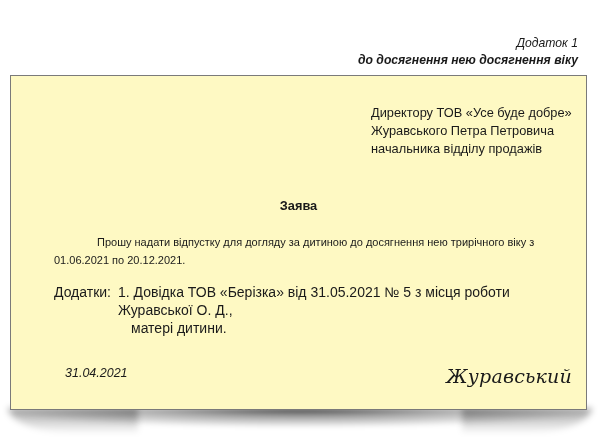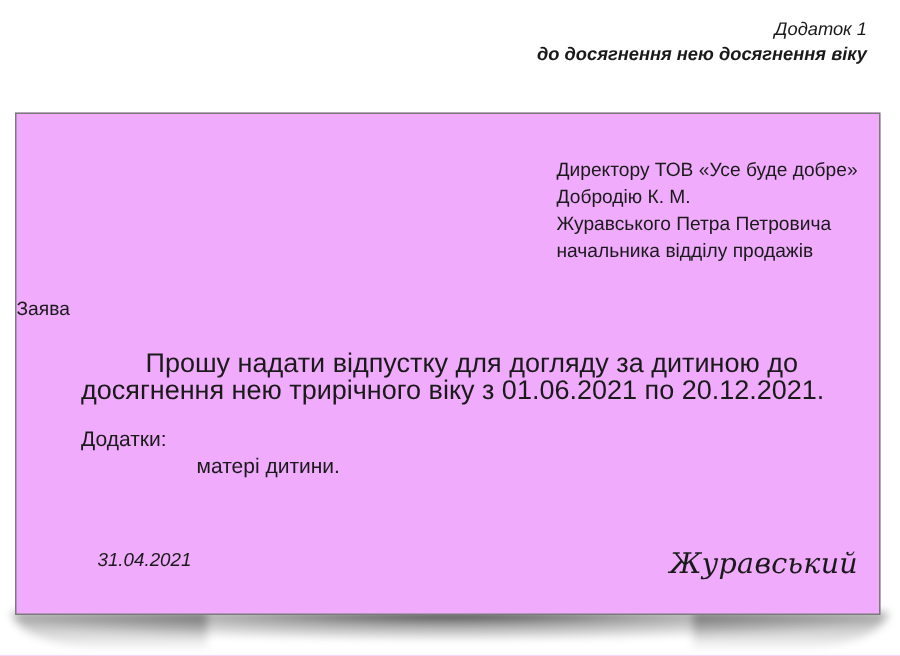--- a/index.html
+++ b/index.html
@@ -4,52 +4,52 @@
   <style>
     html, body { margin: 0; padding: 0; }
     body {
       width: 600px; height: 437px; background: #ffffff; position: relative; overflow: hidden;
       font-family: "Liberation Sans", "DejaVu Sans", sans-serif; color: #1a1a1a;
     }
     .appendix-header {
       position: absolute; right: 22px; top: 11px; text-align: right;
       font-style: italic; font-size: 12.2px; line-height: 17px;
     }
-    .appendix-header .num { font-weight: normal; }
+    .appendix-header .num { font-weight: normal; margin-top: 24px; }
     .appendix-header .title { font-weight: bold; }
     .shadow {
       position: absolute; left: 14px; width: 572px; top: 408px; height: 20px;
       background: radial-gradient(ellipse 55% 100% at 50% 0%, rgba(0,0,0,0.75) 0%, rgba(0,0,0,0.35) 45%, rgba(0,0,0,0) 100%);
       filter: blur(2px);
     }
     .shadow-left {
       position: absolute; left: 8px; top: 408px; width: 130px; height: 26px;
       background: linear-gradient(to bottom, rgba(0,0,0,0.35), rgba(0,0,0,0));
       border-bottom-left-radius: 60% 100%;
       filter: blur(3px);
     }
     .shadow-right {
       position: absolute; right: 8px; top: 408px; width: 130px; height: 26px;
       background: linear-gradient(to bottom, rgba(0,0,0,0.35), rgba(0,0,0,0));
       border-bottom-right-radius: 60% 100%;
       filter: blur(3px);
     }
     .page {
       position: absolute; left: 10px; top: 75px; width: 577px; height: 335px;
-      background: #f0abfc; border: 1.5px solid #7a7a7a; box-sizing: border-box;
+      background: #fef9c3; border: 1.5px solid #7a7a7a; box-sizing: border-box;
     }
     .addressee {
       position: absolute; left: 360px; top: 28px; font-size: 12.8px; line-height: 18px;
     }
     .doc-title {
-      position: absolute; left: 0; right: 0; top: 122px; 
-      font-weight: normal; font-size: 12.8px;
+      position: absolute; left: 0; right: 0; top: 122px; text-align: center;
+      font-weight: bold; font-size: 12.8px;
     }
     .body-text {
-      position: absolute; left: 43px; width: 508px; top: 157px; font-size: 18px; line-height: 18px;
+      position: absolute; left: 43px; width: 508px; top: 157px; font-size: 11px; line-height: 18px;
       text-indent: 43px;
     }
     .attachments {
       position: absolute; left: 43px; top: 207px; font-size: 14px; line-height: 18px;
     }
     .att-row { display: flex; }
     .att-label { width: 64px; flex: none; }
     .att-cont { padding-left: 64px; }
     .att-indent { padding-left: 77px; }
     .footer-date {
@@ -68,31 +68,31 @@
   <div class="title">до досягнення нею досягнення віку</div>
 </div>
 
 <div class="shadow-left"></div>
 <div class="shadow-right"></div>
 <div class="shadow"></div>
 
 <div class="page">
   <div class="addressee">
     <div>Директору ТОВ «Усе буде добре»</div>
-    <div>Добродію К. М.</div>
     <div>Журавського Петра Петровича</div>
     <div>начальника відділу продажів</div>
   </div>
 
   <div class="doc-title">Заява</div>
 
   <div class="body-text">Прошу надати відпустку для догляду за дитиною до досягнення нею трирічного віку з 01.06.2021 по 20.12.2021.</div>
 
   <div class="attachments">
     <div class="att-row">
       <span class="att-label">Додатки:</span>
+      <span>1. Довідка ТОВ «Берізка» від 31.05.2021 № 5 з місця роботи Журавської О. Д.,</span>
     </div>
     <div class="att-indent">матері дитини.</div>
   </div>
 
   <div class="footer-date">31.04.2021</div>
   <div class="footer-sign">Журавський</div>
 </div>
 
 </body></html>

